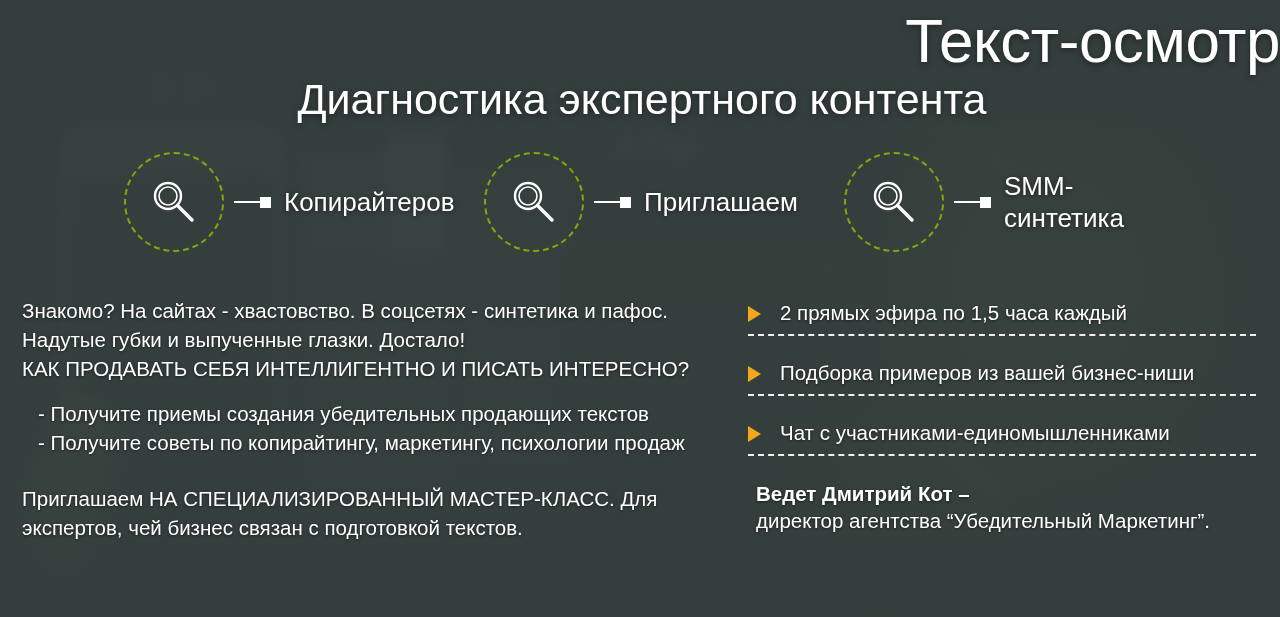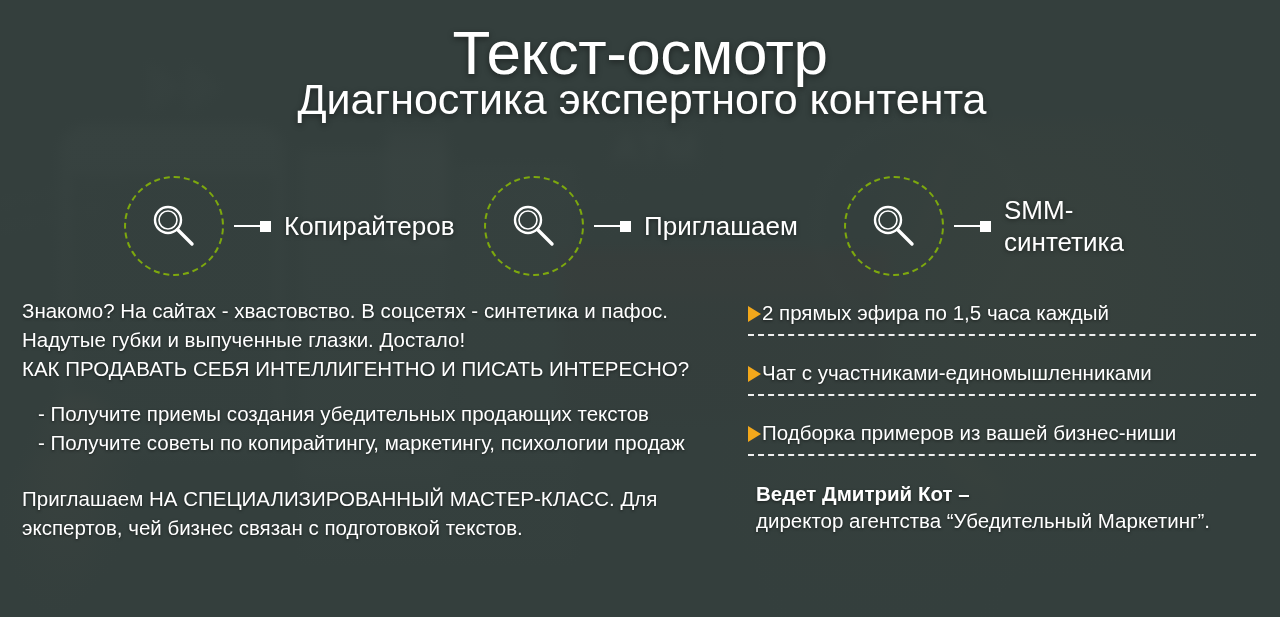--- a/index.html
+++ b/index.html
@@ -145,40 +145,40 @@
   
   .bg-tint{
     position:absolute; inset:0;
     background:linear-gradient(180deg, rgba(52,63,61,.82) 0%, rgba(52,63,61,.88) 45%, rgba(52,63,61,.94) 100%);
   }
 
   
   .content{ position:absolute; inset:0; }
 
   .title{
-    position:absolute; left:0; right:0; top:20px;
-    text-align:center;
+    position:absolute; left:0; right:0; top:8px;
+    text-align:right;
     font-size:62px;
     font-weight:400;
     letter-spacing:-0.5px;
     line-height:1.05;
     text-shadow:0 2px 6px rgba(0,0,0,.45);
   }
   .subtitle{
     position:absolute; left:4px; right:0; top:76px;
     text-align:center;
     font-size:43px;
     font-weight:400;
     line-height:1.1;
     text-shadow:0 2px 6px rgba(0,0,0,.45);
   }
 
   
   .icon-row{
-    position:absolute; left:0; right:0; top:176px; height:115px;
+    position:absolute; left:0; right:0; top:152px; height:115px;
   }
   .icon-item{ position:absolute; top:0; display:flex; align-items:center; }
   .icon-item.i0{ left:124px; }
   .icon-item.i1{ left:484px; }
   .icon-item.i2{ left:844px; }
 
   .circle-dashed{
     width:100px; height:100px;
     border:2px dashed #7da80e;
     border-radius:50%;
@@ -224,21 +224,21 @@
   }
   .tri{
     width:0; height:0;
     border-left:13px solid #f3a81b;
     border-top:8px solid transparent;
     border-bottom:8px solid transparent;
     margin-top:6px;
     flex:0 0 auto;
   }
   .feat-text{
-    margin-left:1px;
+    margin-left:19px;
     font-size:20.5px;
     line-height:26px;
     text-shadow:0 1px 3px rgba(0,0,0,.55);
   }
   .divider{
     height:0;
     border-top:2px dashed rgba(255,255,255,.92);
     margin-bottom:24px;
   }
   .presenter{
@@ -361,29 +361,29 @@
       <div class="feat-row">
         <span class="tri"></span>
         <span class="feat-text">2 прямых эфира по 1,5 часа каждый</span>
       </div>
       <div class="divider"></div>
     </div>
 
     <div class="feat">
       <div class="feat-row">
         <span class="tri"></span>
-        <span class="feat-text">Чат с участниками-единомышленниками</span>
+        <span class="feat-text">Подборка примеров из вашей бизнес-ниши</span>
       </div>
       <div class="divider"></div>
     </div>
 
     <div class="feat">
       <div class="feat-row">
         <span class="tri"></span>
-        <span class="feat-text">Подборка примеров из вашей бизнес-ниши</span>
+        <span class="feat-text">Чат с участниками-единомышленниками</span>
       </div>
       <div class="divider"></div>
     </div>
 
     <div class="presenter">
       <div class="who">Ведет Дмитрий Кот –</div>
       <div>директор агентства “Убедительный Маркетинг”.</div>
     </div>
 
   </div>

